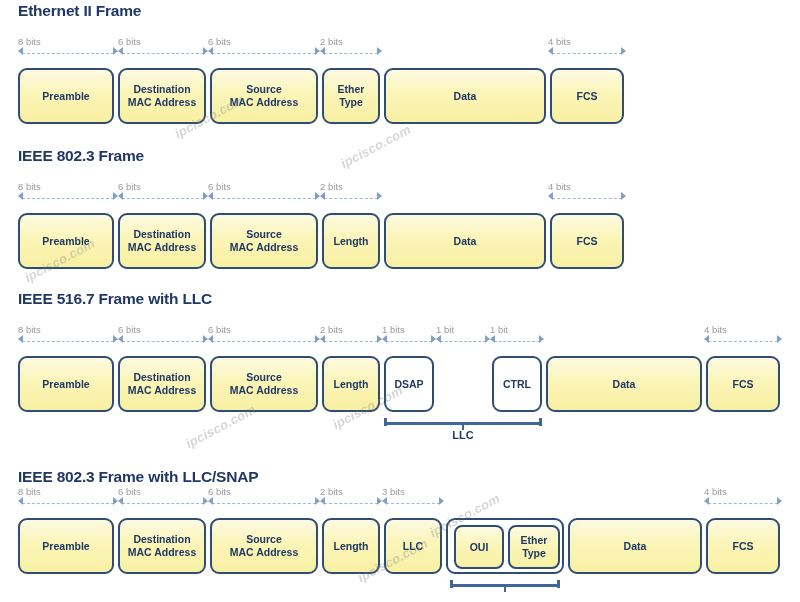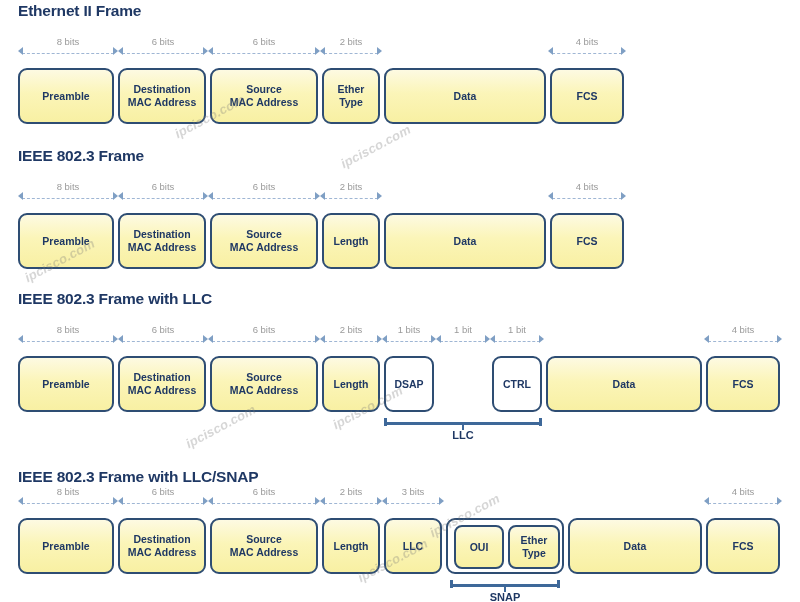--- a/index.html
+++ b/index.html
@@ -27,21 +27,20 @@
     letter-spacing: -0.2px;
     white-space: nowrap;
   }
 
   
   .bitrow { position: absolute; left: 0; width: 800px; height: 26px; }
   .bitseg { position: absolute; top: 0; height: 26px; }
   .bitseg .blabel {
     position: absolute;
     left: 0; right: 0; top: 0;
-    text-align: center;
     font-size: 9.5px;
     color: #9a9a9a;
     white-space: nowrap;
     line-height: 12px;
   }
   .bitseg .bline {
     position: absolute;
     left: 4px; right: 4px; top: 17px;
     height: 0;
     border-top: 1px dashed #9fb6d4;
@@ -230,21 +229,21 @@
       <div class="frame" style="top: 68px;">
         <div class="fld" style="left: 18px; width: 96px;">Preamble</div>
         <div class="fld" style="left: 118px; width: 88px;">Destination<br>MAC Address</div>
         <div class="fld" style="left: 210px; width: 108px;">Source<br>MAC Address</div>
         <div class="fld" style="left: 322px; width: 58px;">Length</div>
         <div class="fld" style="left: 384px; width: 162px;">Data</div>
         <div class="fld" style="left: 550px; width: 74px;">FCS</div>
       </div>
     </div>
     <div class="section" style="top: 288px;">
-      <div class="sec-title" style="top: 2px;">IEEE 802.3 Frame with LLC</div>
+      <div class="sec-title" style="top: 2px;">IEEE 516.7 Frame with LLC</div>
       <div class="bitrow" style="top: 36px;">
         <div class="bitseg" style="left: 18px; width: 100px;">
           <div class="blabel">8 bits</div>
           <div class="bline"></div>
           <div class="arw l"></div>
           <div class="arw r"></div>
         </div>
         <div class="bitseg" style="left: 118px; width: 90px;">
           <div class="blabel">6 bits</div>
           <div class="bline"></div>
@@ -357,21 +356,20 @@
           <div class="inner" style="left: 60px; width: 52px;">Ether<br>Type</div>
         </div>
         <div class="fld" style="left: 568px; width: 134px;">Data</div>
         <div class="fld" style="left: 706px; width: 74px;">FCS</div>
       </div>
       <div class="bracket" style="left: 450px; width: 110px; top: 130px;">
         <div class="bar"></div>
         <div class="cap l"></div>
         <div class="cap r"></div>
         <div class="tick"></div>
-        <div class="blabel2">SNAP</div>
       </div>
     </div>
     <div class="wm" style="left: 172px; top: 128px;">ipcisco.com</div>
     <div class="wm" style="left: 22px; top: 272px;">ipcisco.com</div>
     <div class="wm" style="left: 338px; top: 158px;">ipcisco.com</div>
     <div class="wm" style="left: 183px; top: 438px;">ipcisco.com</div>
     <div class="wm" style="left: 330px; top: 419px;">ipcisco.com</div>
     <div class="wm" style="left: 355px; top: 572px;">ipcisco.com</div>
     <div class="wm" style="left: 427px; top: 527px;">ipcisco.com</div>
   </div>

